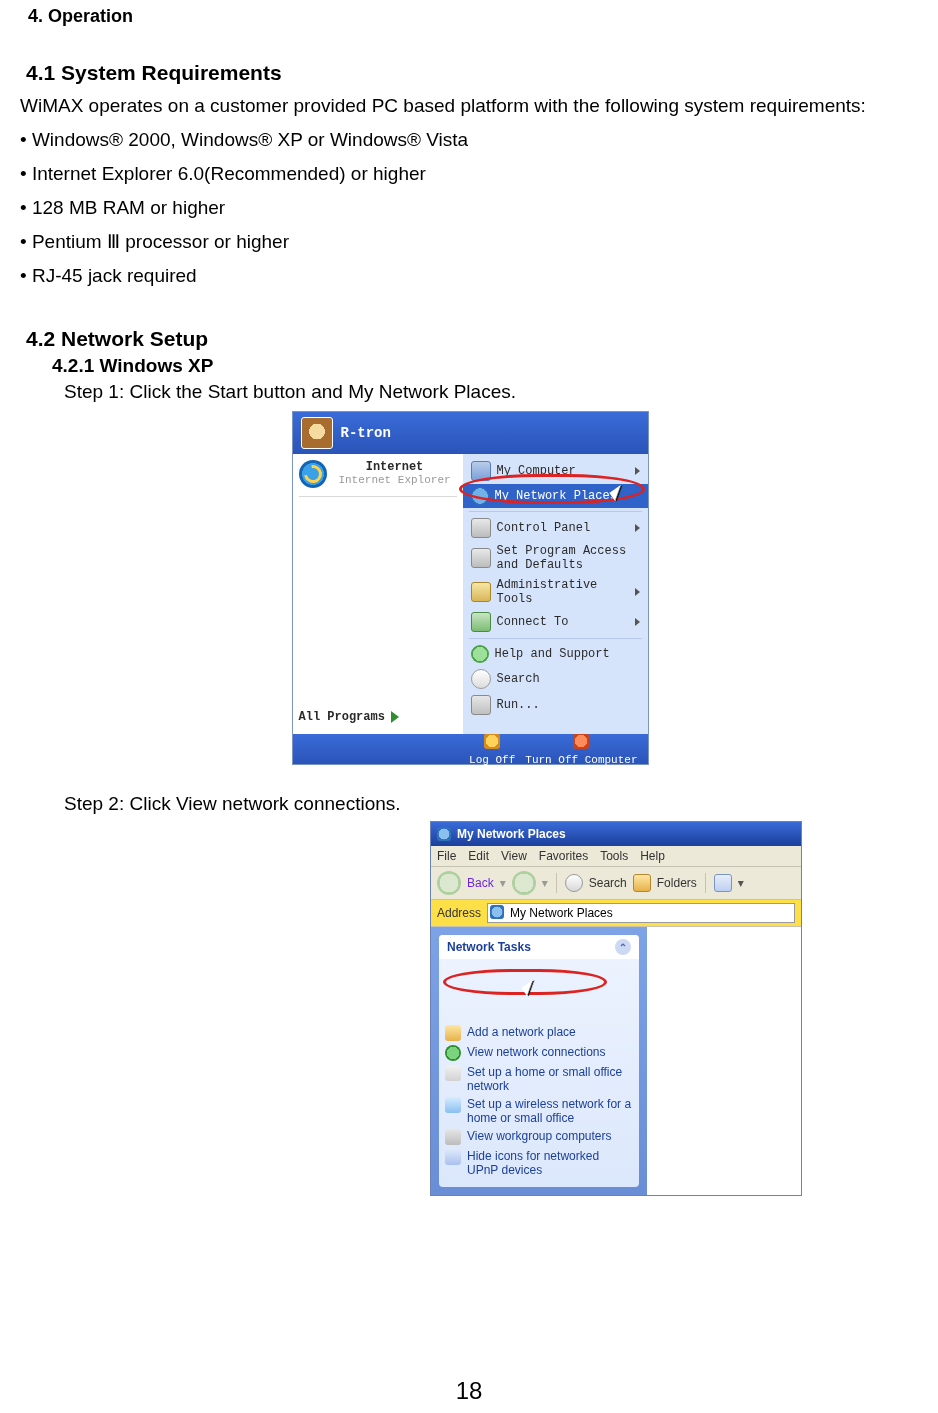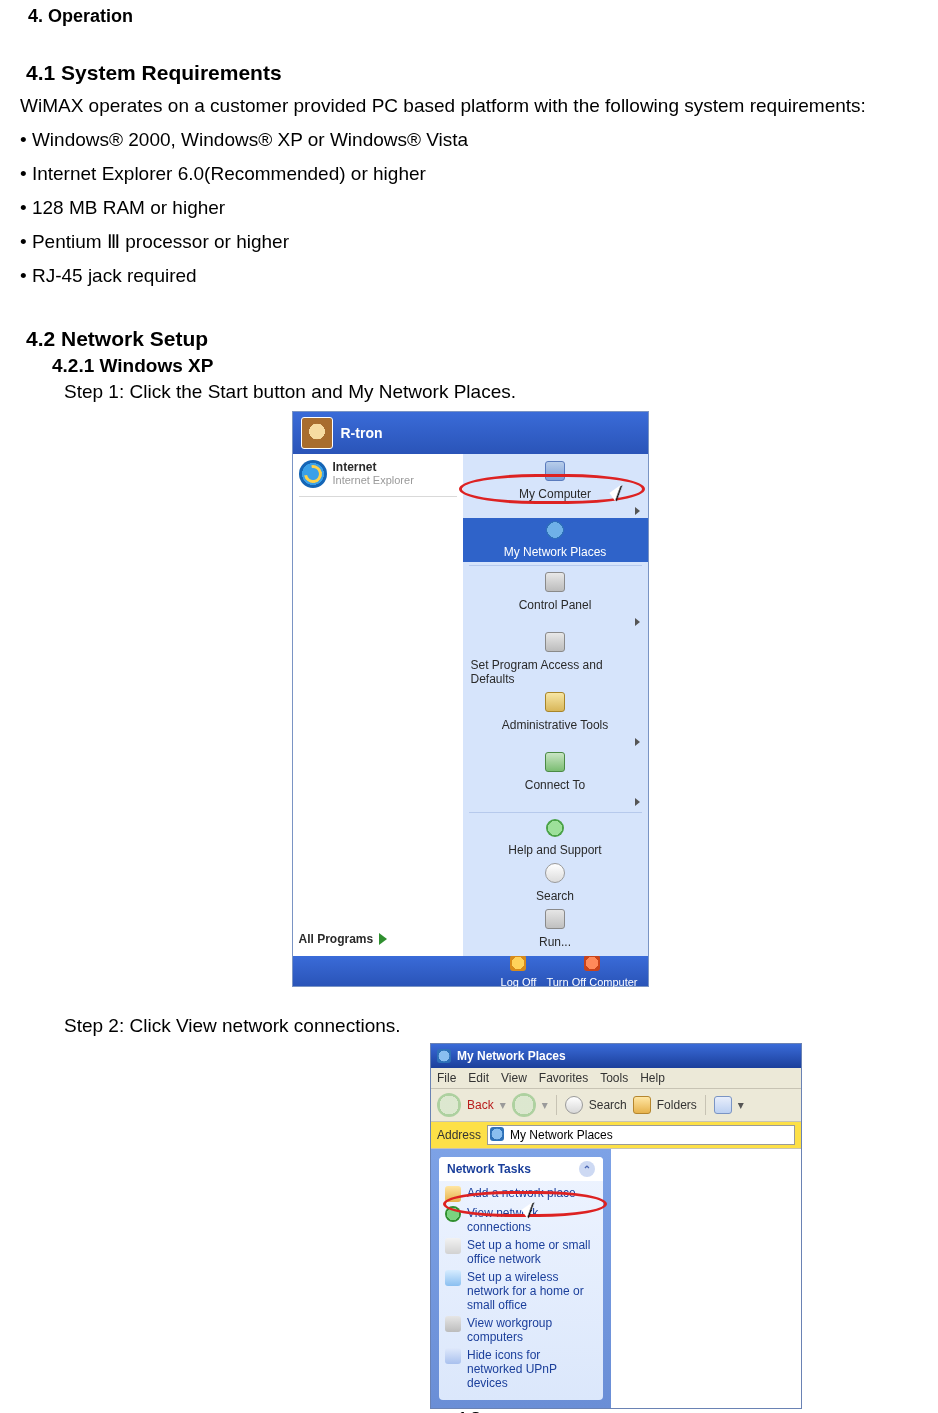--- a/index.html
+++ b/index.html
@@ -7,37 +7,37 @@
   .h1{font-size:18px;font-weight:700;margin:6px 0 0 8px;}
   .h2{font-size:21px;font-weight:700;margin:34px 0 4px 6px;}
   .h3{font-size:19px;font-weight:700;margin:4px 0 0 32px;}
   .body-text{font-size:19px;line-height:34px;text-align:justify;}
   .indent-step{font-size:19px;margin:4px 0 0 44px;}
   .indent-step .strong{font-weight:400;}
   .bullet{font-size:19px;margin:0;line-height:34px;}
   .pagenum{position:absolute;bottom:14px;left:0;right:0;text-align:center;font-size:24px;}
 
   
-  .fig1{width:355px;margin:8px auto 0 auto;border:1px solid #7a94c4;background:#fff;font-family:Liberation Sans, sans-serif;font-size:12px;color:#333;}
+  .fig1{width:355px;margin:8px auto 0 auto;border:1px solid #7a94c4;background:#fff;font-family:Liberation Mono, monospace;font-size:12px;color:#333;}
   .fig1 .userbar{background:linear-gradient(#3a6bd8,#2a54b8);height:42px;display:flex;align-items:center;gap:8px;padding:0 8px;}
   .fig1 .avatar{width:30px;height:30px;border:1px solid #fff;border-radius:3px;background:radial-gradient(circle at 50% 45%,#f6dba0 0 35%,#a86d2e 36% 100%);}
   .fig1 .uname{color:#fff;font-weight:700;font-size:14px;}
   .fig1 .panes{display:flex;}
   .fig1 .left{width:170px;background:#fff;padding:6px;box-sizing:border-box;display:flex;flex-direction:column;gap:6px;min-height:280px;}
-  .fig1 .ie{display:flex;gap:6px;align-items:flex-start;}
+  .fig1 .ie{display:flex;gap:6px;align-items:flex-start;text-align:center;}
   .fig1 .ie-icon{width:28px;height:28px;background:radial-gradient(circle,#3aa0e8 0 55%,#1465b6 56% 100%);border-radius:50%;position:relative;}
   .fig1 .ie-icon::after{content:"";position:absolute;inset:5px;border:3px solid #ffd24a;border-left-color:transparent;border-radius:50%;transform:rotate(35deg);}
   .fig1 .progline{flex:1;}
   .fig1 .prog-title{font-weight:700;color:#2a2a2a;}
   .fig1 .prog-sub{color:#9a9a9a;font-size:11px;}
   .fig1 .lsep{height:1px;background:#d9d9d9;margin-top:2px;}
   .fig1 .allprog{margin-top:auto;display:flex;align-items:center;gap:6px;font-weight:700;color:#2a2a2a;padding:4px 0;}
   .fig1 .arrow-gr{width:0;height:0;border-left:8px solid #2f8f2f;border-top:6px solid transparent;border-bottom:6px solid transparent;}
   .fig1 .right{flex:1;background:#d6e4fb;padding:4px 0;box-sizing:border-box;}
-  .fig1 .ritem{display:flex;align-items:center;gap:6px;padding:3px 8px;color:#2a2a2a;position:relative;flex-direction:column;}
+  .fig1 .ritem{display:flex;align-items:center;gap:6px;padding:3px 8px;color:#2a2a2a;position:relative;}
   .fig1 .ritem.sel{background:#2f63c9;color:#fff;}
   .fig1 .ricn{width:18px;height:18px;border-radius:3px;flex:0 0 18px;}
   .fig1 .ricn.monitor{background:linear-gradient(#b7cdea,#7ea0d8);border:1px solid #5a7bbd;}
   .fig1 .ricn.net{background:radial-gradient(circle,#6fb1e8 0 60%,#2e71b8 61% 100%);border-radius:50%;}
   .fig1 .ricn.cp{background:linear-gradient(#e8e8e8,#bcbcbc);border:1px solid #8a8a8a;}
   .fig1 .ricn.adm{background:linear-gradient(#f7e6a4,#d8b659);border:1px solid #a88528;}
   .fig1 .ricn.conn{background:linear-gradient(#c9e5c4,#7bbd72);border:1px solid #4b8a44;}
   .fig1 .ricn.help{background:radial-gradient(circle,#9de09a 0 55%,#4aa247 56% 100%);border-radius:50%;}
   .fig1 .ricn.search{background:linear-gradient(#fff,#dcdcdc);border:1px solid #9a9a9a;border-radius:50%;}
   .fig1 .ricn.run{background:linear-gradient(#e6e6e6,#c0c0c0);border:1px solid #8a8a8a;}
@@ -55,37 +55,37 @@
   .fig1wrap{position:relative;width:355px;margin:8px auto 0 auto;}
 
   
   .fig2{width:370px;margin:6px 0 0 200px;border:1px solid #6a82b4;font-family:Tahoma,Arial,sans-serif;font-size:12px;color:#333;background:#ece9d8;}
   .fig2 .titlebar{background:linear-gradient(#3a6bd8,#1b3f9b);height:24px;display:flex;align-items:center;gap:6px;padding:0 6px;color:#fff;font-weight:700;}
   .fig2 .titlebar .ticn{width:14px;height:14px;background:radial-gradient(circle,#8abff0 0 55%,#2e71b8 56% 100%);border-radius:3px;}
   .fig2 .menubar{background:#ece9d8;padding:3px 6px;display:flex;gap:12px;border-bottom:1px solid #c7c3b4;}
   .fig2 .toolbar{background:#ece9d8;padding:4px 6px;display:flex;align-items:center;gap:6px;border-bottom:1px solid #c7c3b4;}
   .fig2 .navbtn{width:24px;height:24px;border-radius:50%;background:radial-gradient(circle,#cfe6c8 0 55%,#7bbd72 56% 100%);opacity:.55;}
   .fig2 .navbtn.fwd{background:radial-gradient(circle,#cfe6c8 0 55%,#7bbd72 56% 100%);}
-  .fig2 .backtxt{color:#b91c1c;}
+  .fig2 .backtxt{color:#6d28d9;}
   .fig2 .vline{width:1px;height:20px;background:#c7c3b4;margin:0 2px;}
   .fig2 .tb-icn{width:16px;height:16px;border-radius:3px;}
   .fig2 .tb-icn.srch{background:linear-gradient(#fff,#d8d8d8);border:1px solid #9a9a9a;border-radius:50%;}
   .fig2 .tb-icn.fold{background:linear-gradient(#ffe6a3,#e6b24c);border:1px solid #b5862e;}
   .fig2 .tb-icn.view{background:linear-gradient(#e8eefb,#bcd0f1);border:1px solid #7a94c4;}
   .fig2 .addr{background:#fde047;padding:3px 6px;display:flex;align-items:center;gap:6px;border-bottom:1px solid #c7c3b4;}
   .fig2 .addr input{flex:1;border:1px solid #9a9a9a;background:#fff;height:18px;padding:0 4px 0 22px;font-size:12px;}
   .fig2 .addr .ainwrap{position:relative;flex:1;display:flex;}
   .fig2 .addr .aicn{position:absolute;left:3px;top:2px;width:14px;height:14px;background:radial-gradient(circle,#8abff0 0 55%,#2e71b8 56% 100%);border-radius:3px;}
 
   .fig2 .body{display:flex;background:#fff;min-height:200px;}
-  .fig2 .taskpanel{width:180px;background:linear-gradient(#7da2e6,#6a8ed6);padding:8px;box-sizing:border-box;}
+  .fig2 .taskpanel{width:216px;background:linear-gradient(#7da2e6,#6a8ed6);padding:8px;box-sizing:border-box;}
   .fig2 .taskgroup{background:linear-gradient(#eef4ff,#dbe7fb);border-radius:4px;overflow:hidden;}
   .fig2 .tghead{background:#fff;padding:4px 8px;font-weight:700;color:#1b3f9b;display:flex;align-items:center;}
   .fig2 .tghead .coll{margin-left:auto;width:16px;height:16px;border-radius:50%;background:#cdd9f3;display:flex;align-items:center;justify-content:center;color:#4a66b2;font-size:10px;}
-  .fig2 .tglist{padding:3px 4px 8px 4px;}
+  .fig2 .tglist{padding:16px 4px 8px 4px;margin-top:48px;}
   .fig2 .tgi{display:flex;align-items:flex-start;gap:6px;padding:2px 2px;color:#1b3f9b;}
   .fig2 .tgi .ti{width:16px;height:16px;flex:0 0 16px;border-radius:3px;}
   .fig2 .ti.add{background:linear-gradient(#ffe6a3,#e6b24c);}
   .fig2 .ti.view{background:radial-gradient(circle,#7bd27f 0 55%,#2f8f2f 56% 100%);border-radius:50%;}
   .fig2 .ti.home{background:linear-gradient(#f2f2f2,#d2d2d2);}
   .fig2 .ti.wifi{background:linear-gradient(#d6ecff,#8abff0);}
   .fig2 .ti.wg{background:linear-gradient(#e6e6e6,#bcbcbc);}
   .fig2 .ti.upnp{background:linear-gradient(#dfe9fb,#a9c1ee);}
   .fig2 .redcirc2{position:absolute;border:3px solid #d22;border-radius:50%/60%;pointer-events:none;}
   .fig2wrap{position:relative;width:370px;margin:6px 0 0 210px;}

